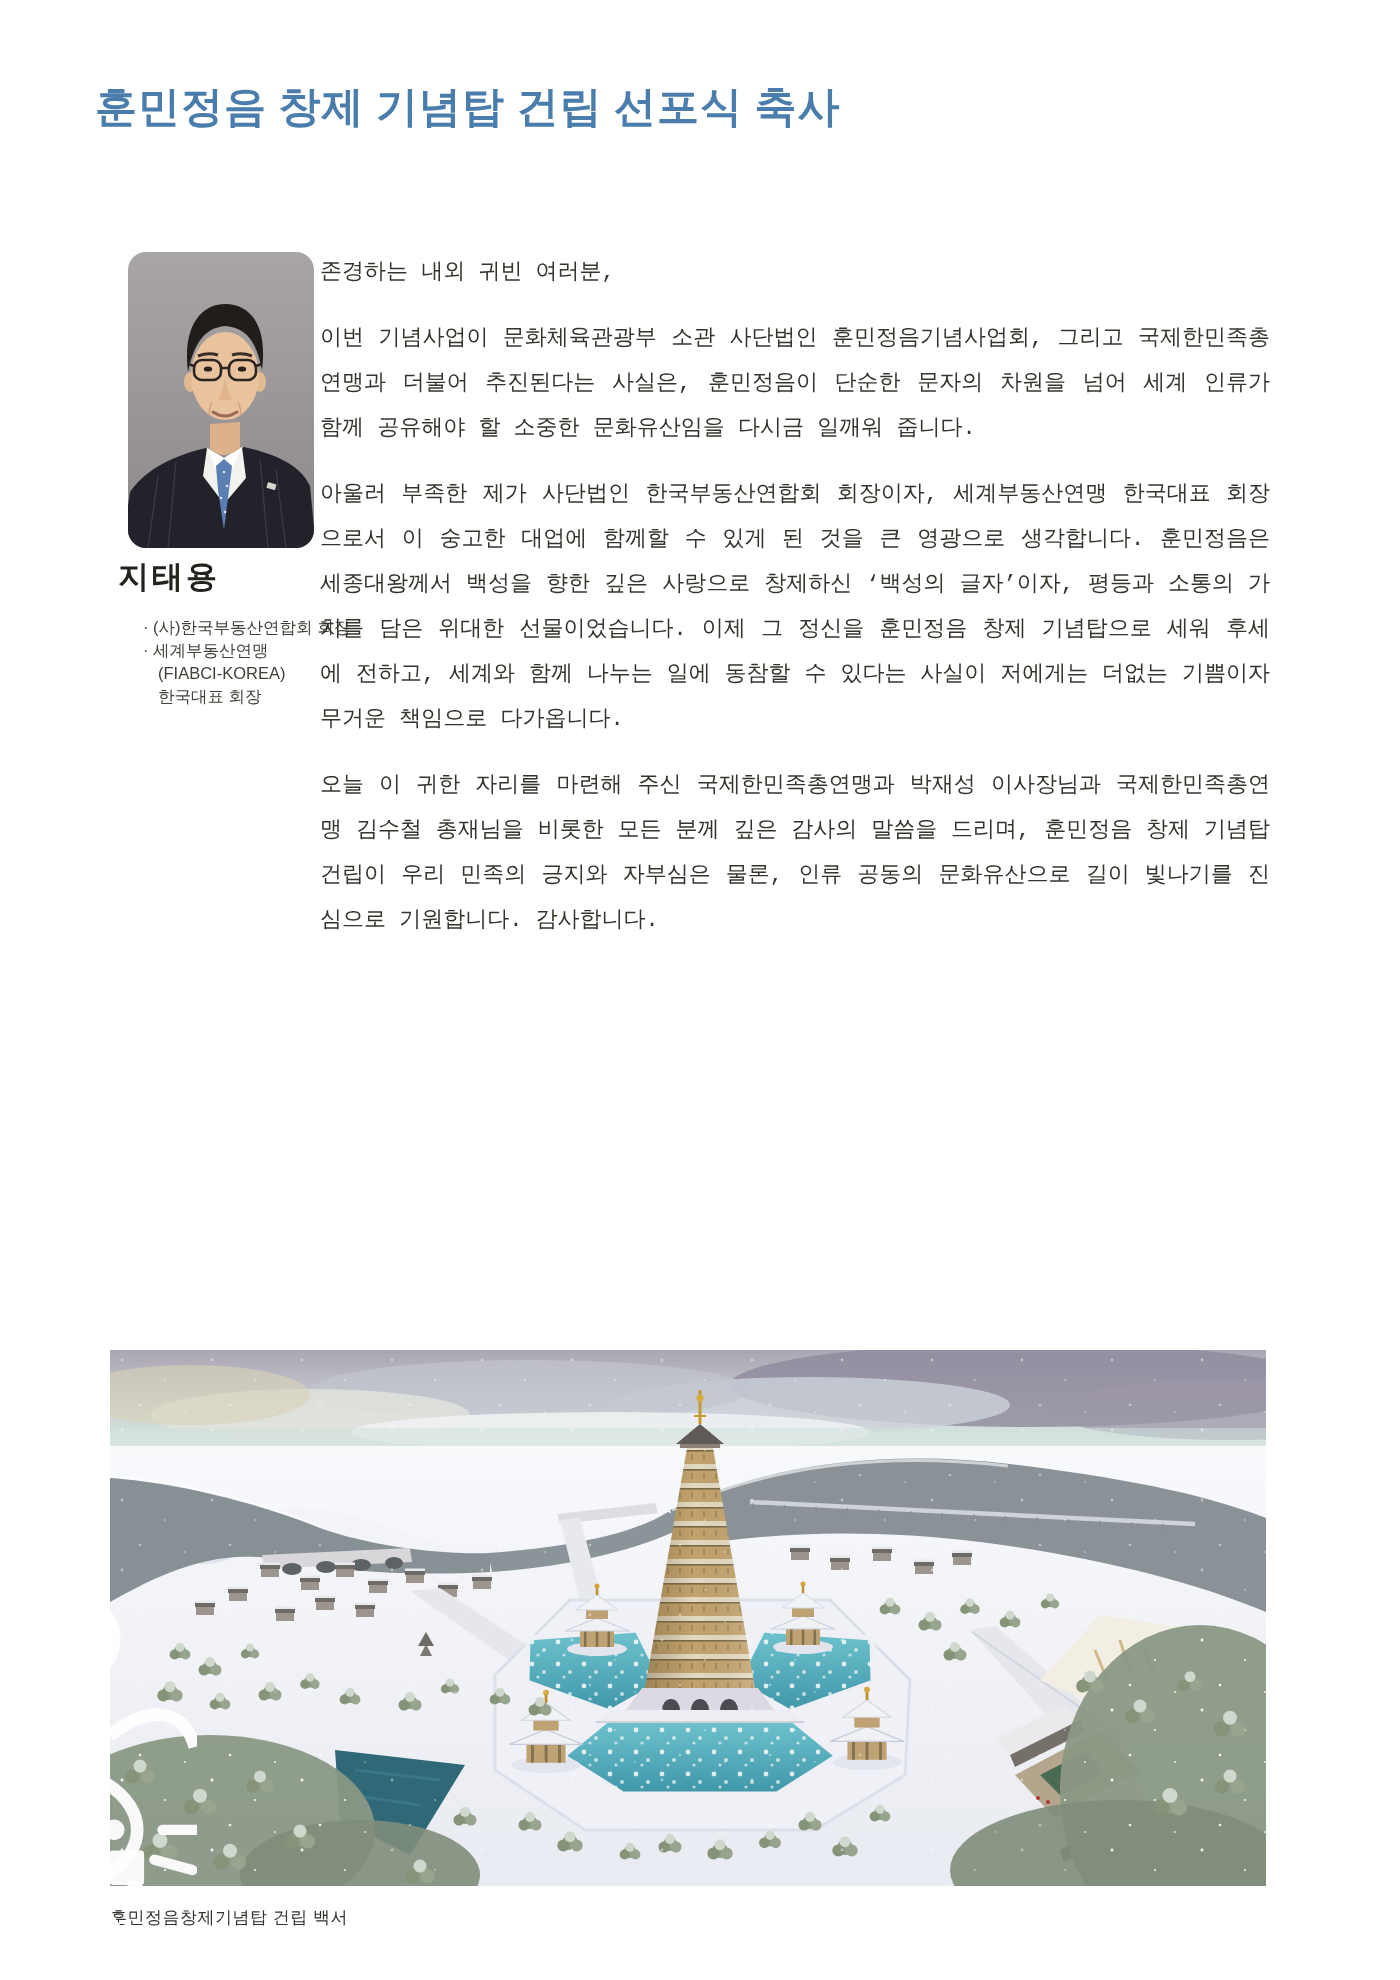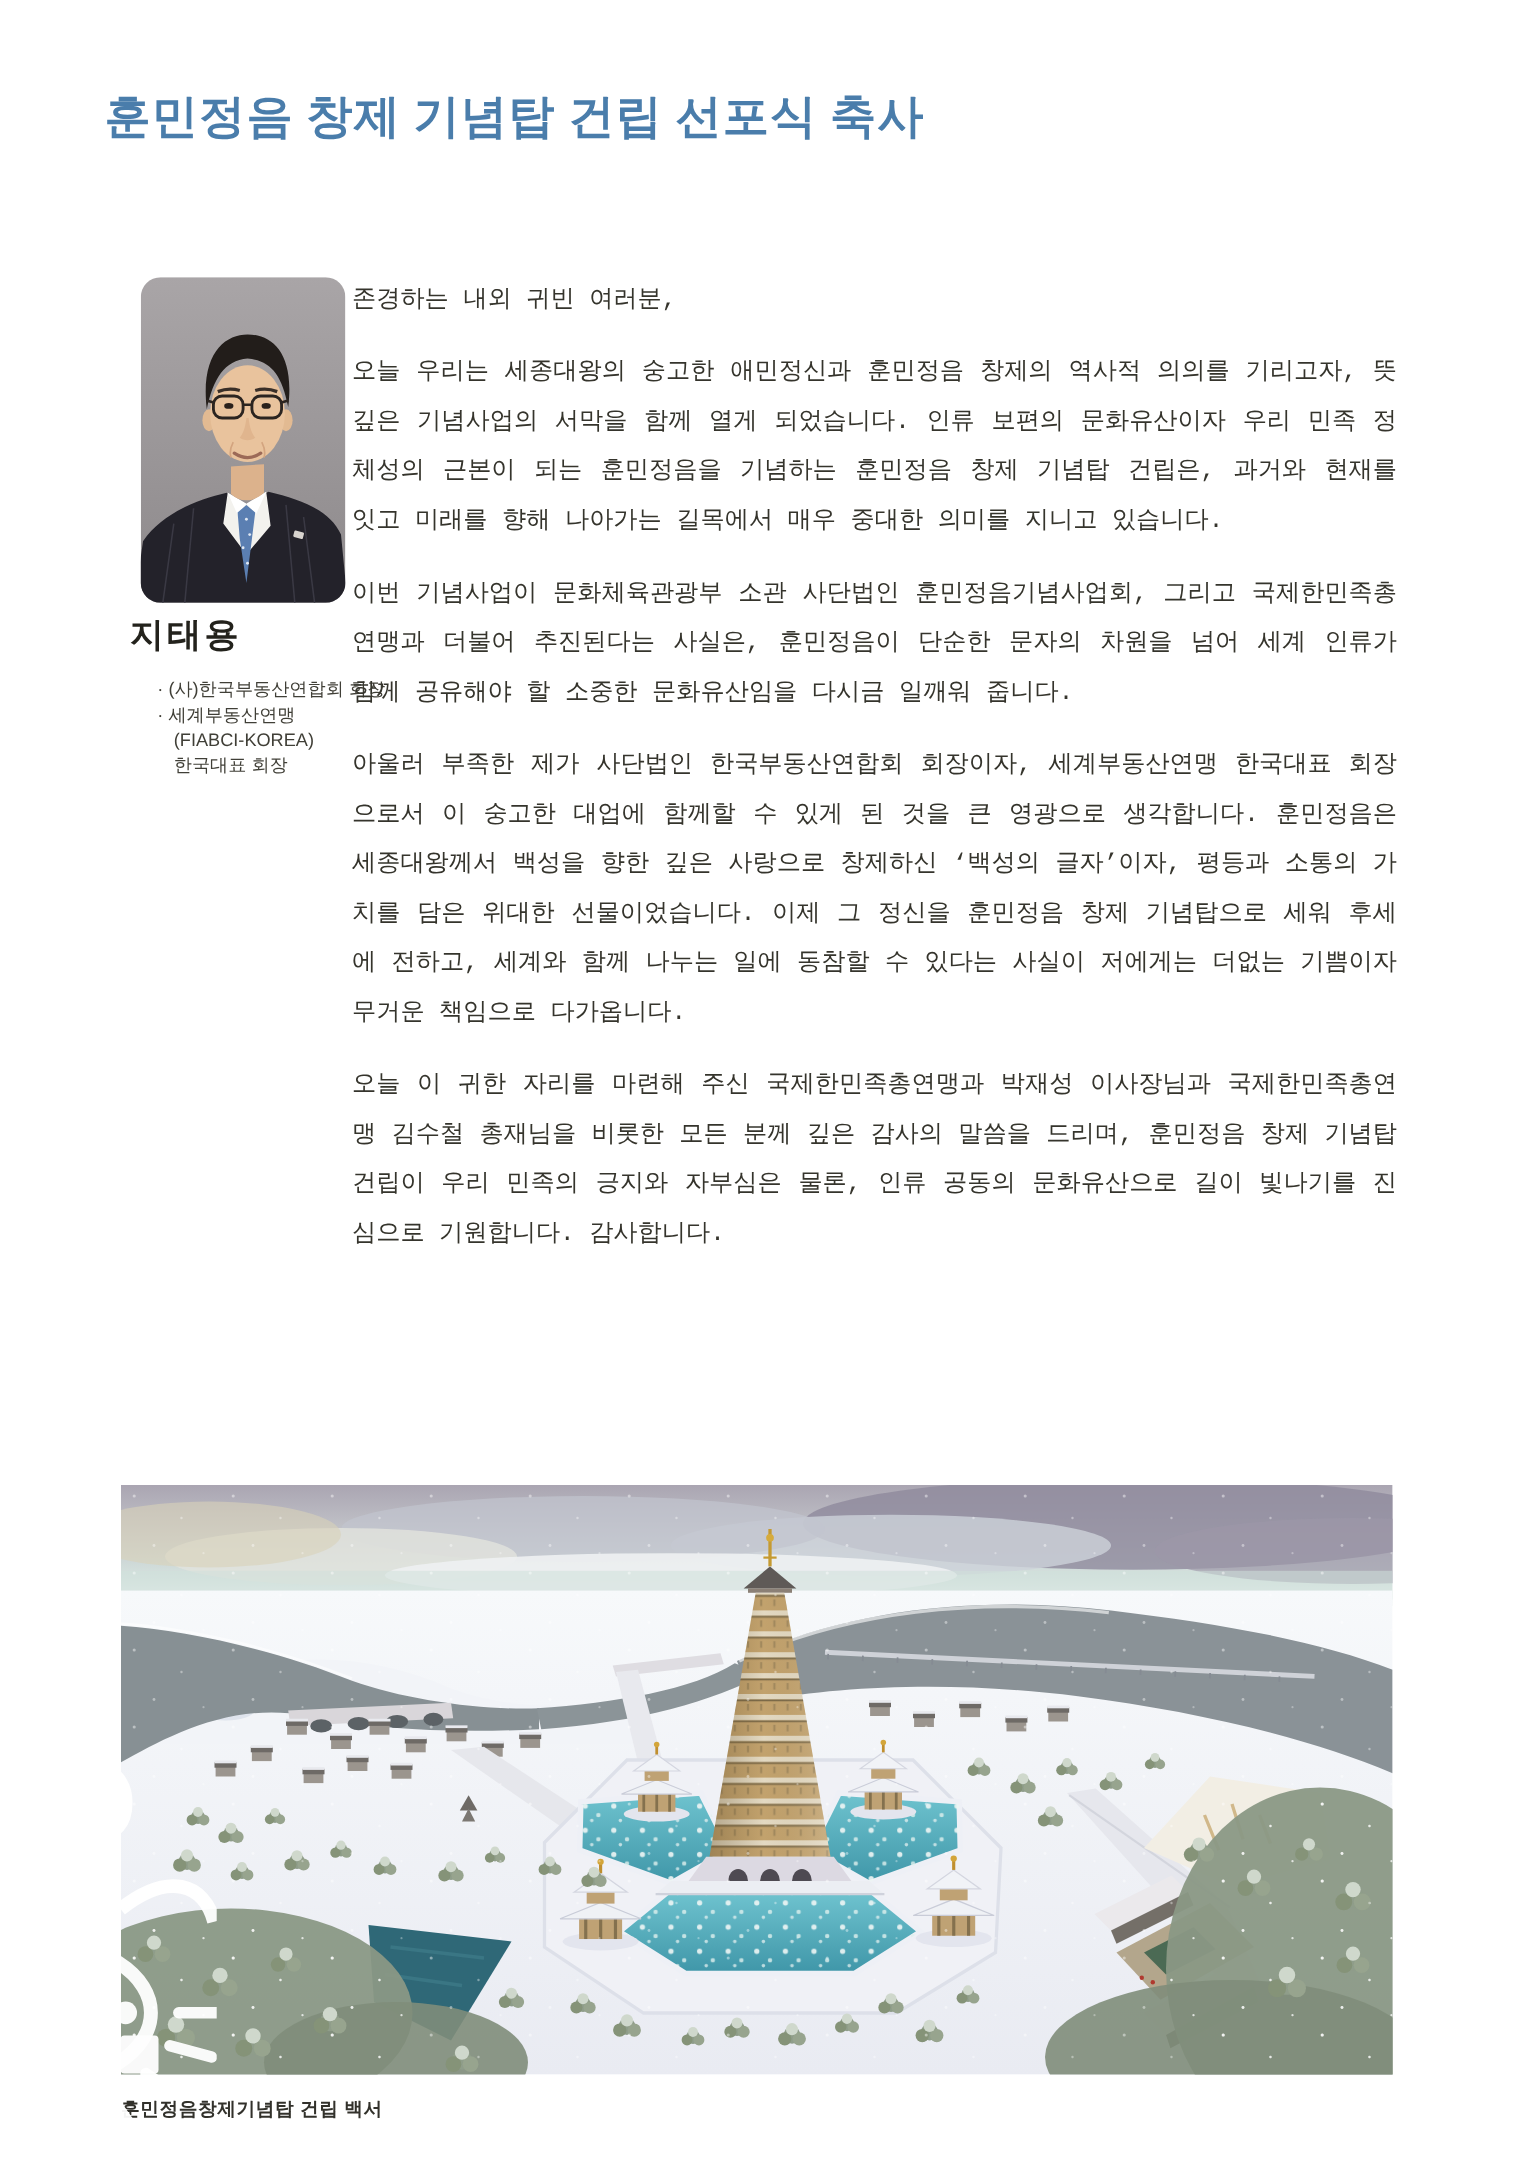--- a/index.html
+++ b/index.html
@@ -11,21 +11,21 @@
   .speaker-name{position:absolute;left:118px;top:556px;width:206px;text-align:left;
                 font-size:31px;font-weight:700;color:#23221c;letter-spacing:3px;}
   .credentials{position:absolute;left:104px;top:616px;width:230px;font-size:16.5px;
                line-height:23px;color:#403f37;font-family:"Liberation Sans",sans-serif;}
   .cred{white-space:nowrap;margin-left:39px;}
   .cred.indent{padding-left:15px;}
   .body-col{position:absolute;left:320px;top:250px;width:950px;font-size:22px;line-height:45px;
             color:#35342c;text-align:justify;}
   .body-col p{margin:0 0 21px 0;font-family:Liberation Mono, monospace;}
   .render{position:absolute;left:110px;top:1350px;width:1156px;height:536px;display:block;}
-  .footer{position:absolute;left:110px;top:1906px;font-size:17px;font-weight:700;color:#32312b;
+  .footer{position:absolute;left:110px;top:1906px;font-size:17px;font-weight:400;color:#32312b;
           font-family:"Liberation Sans",sans-serif;letter-spacing:0.5px;}
   .watermark{position:absolute;left:-148px;top:1540px;width:345px;height:460px;}
 </style>
 </head>
 <body>
 
 <div class="page">
 
   <h1 class="title">훈민정음 창제 기념탑 건립 선포식 축사</h1>
 
@@ -74,21 +74,20 @@
 
   <div class="credentials">
     <div class="cred">· (사)한국부동산연합회 회장</div>
     <div class="cred">· 세계부동산연맹</div>
     <div class="cred indent">(FIABCI-KOREA)</div>
     <div class="cred indent">한국대표 회장</div>
   </div>
 
   <div class="body-col">
     <p>존경하는 내외 귀빈 여러분,</p>
-    <p>오늘 우리는 세종대왕의 숭고한 애민정신과 훈민정음 창제의 역사적 의의를 기리고자, 뜻깊은 기념사업의 서막을 함께 열게 되었습니다. 인류 보편의 문화유산이자 우리 민족 정체성의 근본이 되는 훈민정음을 기념하는 훈민정음 창제 기념탑 건립은, 과거와 현재를 잇고 미래를 향해 나아가는 길목에서 매우 중대한 의미를 지니고 있습니다.</p>
     <p>이번 기념사업이 문화체육관광부 소관 사단법인 훈민정음기념사업회, 그리고 국제한민족총연맹과 더불어 추진된다는 사실은, 훈민정음이 단순한 문자의 차원을 넘어 세계 인류가 함께 공유해야 할 소중한 문화유산임을 다시금 일깨워 줍니다.</p>
     <p>아울러 부족한 제가 사단법인 한국부동산연합회 회장이자, 세계부동산연맹 한국대표 회장으로서 이 숭고한 대업에 함께할 수 있게 된 것을 큰 영광으로 생각합니다. 훈민정음은 세종대왕께서 백성을 향한 깊은 사랑으로 창제하신 ‘백성의 글자’이자, 평등과 소통의 가치를 담은 위대한 선물이었습니다. 이제 그 정신을 훈민정음 창제 기념탑으로 세워 후세에 전하고, 세계와 함께 나누는 일에 동참할 수 있다는 사실이 저에게는 더없는 기쁨이자 무거운 책임으로 다가옵니다.</p>
     <p>오늘 이 귀한 자리를 마련해 주신 국제한민족총연맹과 박재성 이사장님과 국제한민족총연맹 김수철 총재님을 비롯한 모든 분께 깊은 감사의 말씀을 드리며, 훈민정음 창제 기념탑 건립이 우리 민족의 긍지와 자부심은 물론, 인류 공동의 문화유산으로 길이 빛나기를 진심으로 기원합니다. 감사합니다.</p>
   </div>
 
   <svg class="render" viewBox="0 0 1156 536">
     <defs>
       <linearGradient id="sky" x1="0" y1="0" x2="0" y2="1">
         <stop offset="0" stop-color="#aaa5b2"></stop>
           <stop offset="0.45" stop-color="#c6c9cd"></stop>

